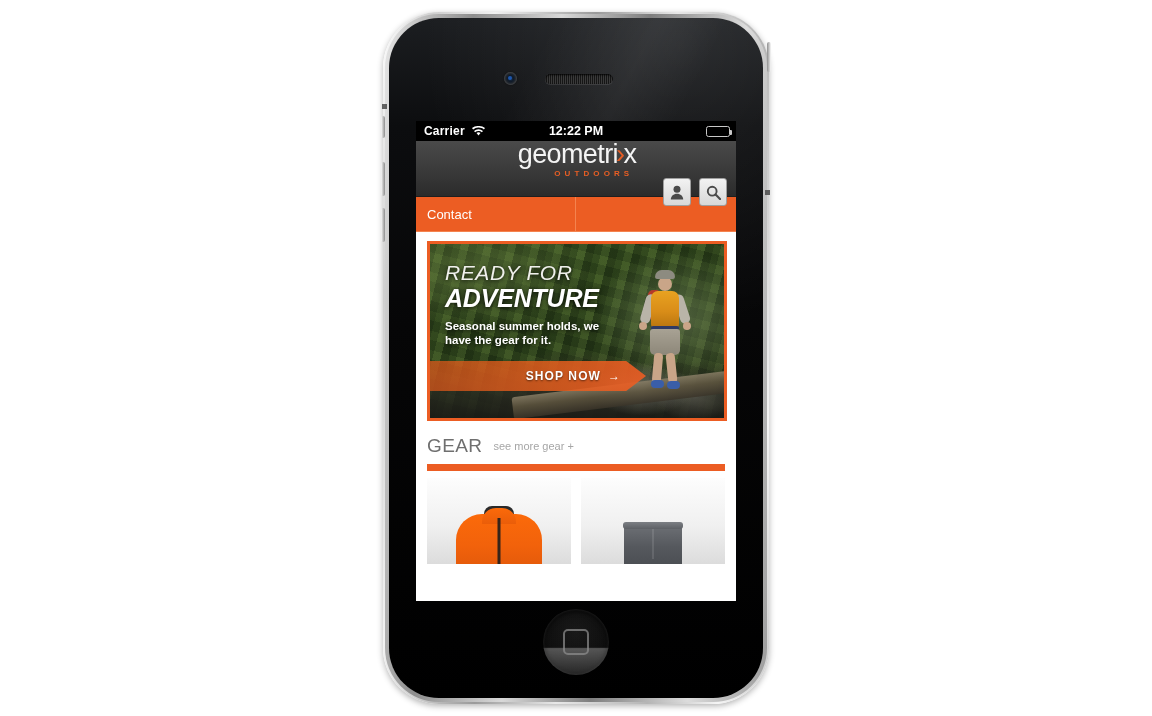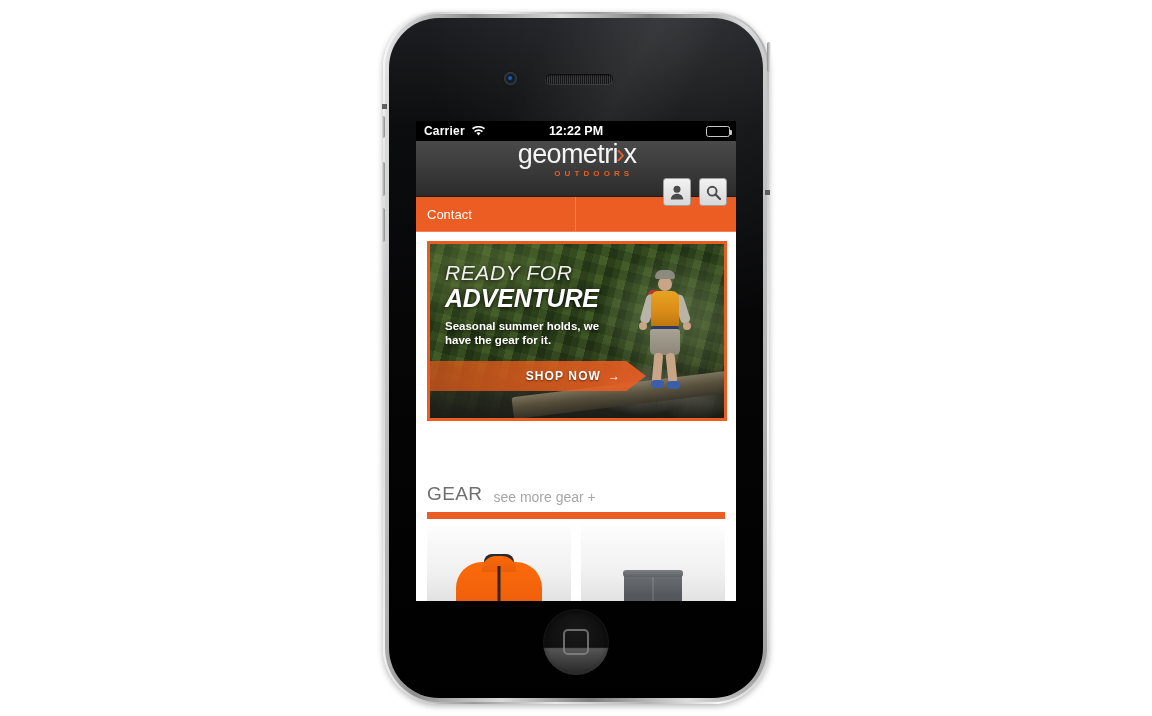--- a/index.html
+++ b/index.html
@@ -335,30 +335,30 @@
     color: #ffffff;
     font-size: 12px;
     font-weight: bold;
     letter-spacing: 1.1px;
     text-shadow: 0 1px 2px rgba(0,0,0,.55);
   }
   #shop-now-arrow { color:#fff; margin-left: 7px; font-size: 12px; }
 
   
   #gear-section { padding: 14px 11px 0 11px; background:#fff; }
-  #gear-head { display: flex; align-items: flex-end; margin-top: 48px; }
+  #gear-head { display: flex; align-items: center; }
   #gear-title {
     font-size: 19px;
     color: #6f6f6f;
     font-weight: normal;
     letter-spacing: .4px;
   }
   #gear-more {
     margin-left: 11px;
-    font-size: 14px;
+    font-size: 11px;
     color: #a6a6a6;
   }
   #gear-rule {
     margin-top: 7px;
     height: 7px;
     background: #ec5d23;
   }
   #gear-grid {
     margin-top: 7px;
     display: grid;

